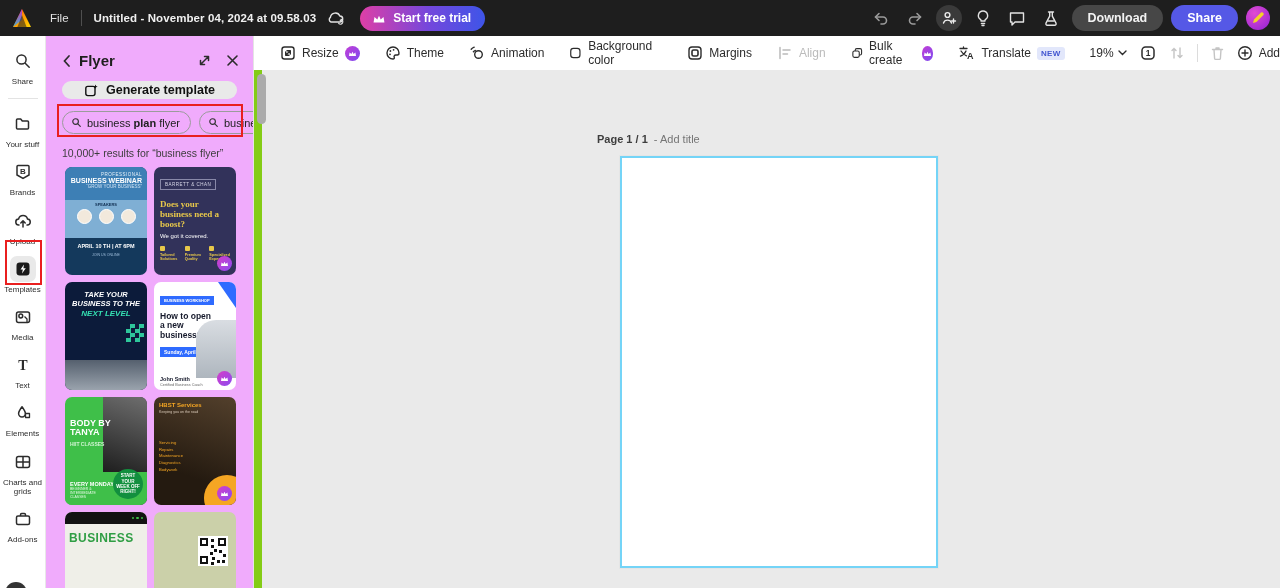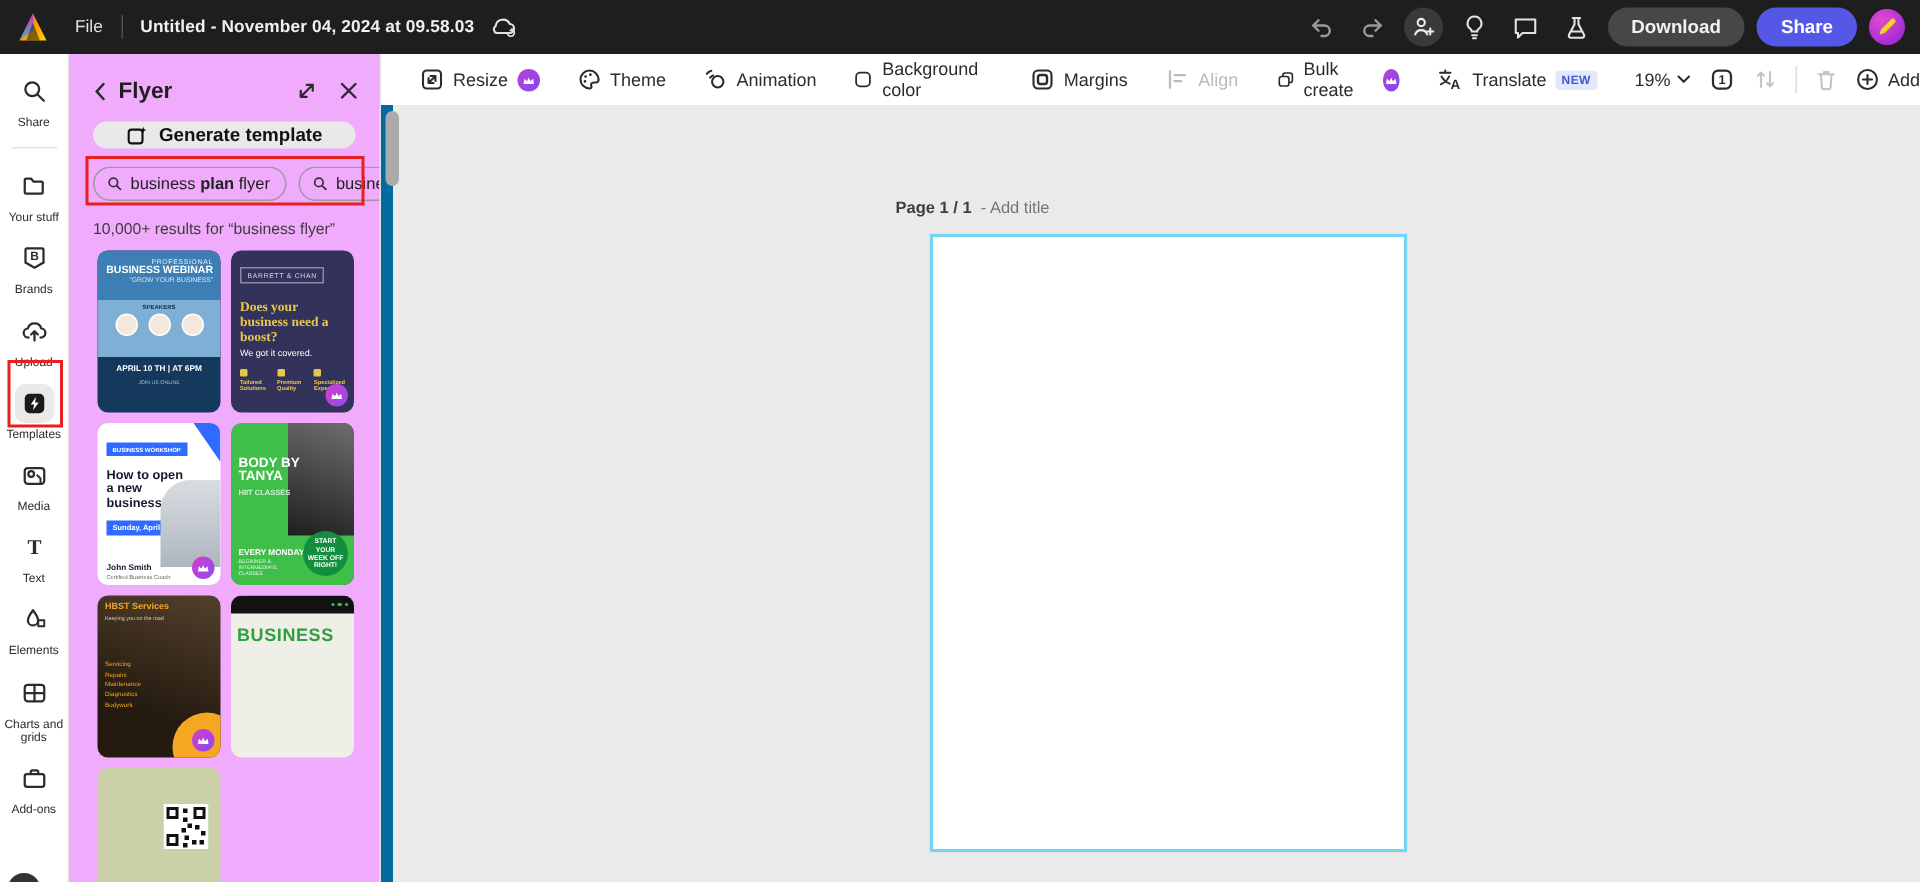--- a/index.html
+++ b/index.html
@@ -121,21 +121,21 @@
   .t6 .curve { position:absolute; right:-14px; bottom:-16px; width:46px; height:46px; border-radius:50%; background:#F5A623; }
   .t7 { background:#EFEFE8; }
   .t7 .bar { height:12px; background:#121212; display:flex; align-items:center; justify-content:flex-end; gap:2px; padding-right:4px; }
   .t7 .dot { width:2.5px; height:2.5px; border-radius:50%; background:#3FBF49; }
   .t7 .h { margin:8px 4px 0; font-size:12px; font-weight:bold; color:#2B2B2B; letter-spacing:.4px; line-height:1.02; }
   .t7 .h span { color:#2F9E44; }
   .t8 { background:#CBD0A9; }
   .t8 .qr { position:absolute; right:8px; top:24px; }
 
   
-  .workspace { position:absolute; left:254px; top:36px; right:0; bottom:0; background:#0369a1; }
+  .workspace { position:absolute; left:254px; top:36px; right:0; bottom:0; background:#84cc16; }
   .toolbar { height:34px; display:flex; align-items:center; padding-left:26px; background:#fff; }
   .tool { display:flex; align-items:center; gap:6px; font-size:12px; color:#2C2C2C; margin-right:25px; cursor:pointer; }
   .tool.disabled { color:#BBB; }
   .mini-crown { width:15px; height:15px; border-radius:50%;
     background:linear-gradient(135deg,#C33ED6,#7C4BF0); display:flex; align-items:center; justify-content:center; }
   .new-badge { background:#E2E7FB; color:#4256D0; font-size:8px; font-weight:bold;
     padding:2px 4px; border-radius:3px; letter-spacing:.3px; }
   .toolbar-right { margin-left:auto; display:flex; align-items:center; gap:12px; padding-right:0; }
   .zoom-ctl { display:flex; align-items:center; gap:4px; font-size:12px; color:#2C2C2C; cursor:pointer; }
   .vdiv { width:1px; height:18px; background:#DCDCDC; }
@@ -176,20 +176,26 @@
   <span class="file-label">File</span>
   <div class="tb-divider"></div>
   <span class="doc-title">Untitled - November 04, 2024 at 09.58.03</span>
   <span class="cloud-btn">
     <svg width="20" height="16" viewBox="0 0 20 16" fill="none" stroke="#E3E3E3" stroke-width="1.4">
       <path d="M5 12 h8.5 a3 3 0 0 0 .4-6 A5 5 0 0 0 4.4 7.4 A2.6 2.6 0 0 0 5 12 z"></path>
       <path d="M12.3 12.8 a2.4 2.4 0 1 0 2.4-3.4" stroke-width="1.1"></path>
       <path d="M15.4 9 l-.2 1.6 -1.5-.4" stroke-width="1.1"></path>
     </svg>
   </span>
+  <div class="trial-btn">
+    <svg width="14" height="11" viewBox="0 0 18 14">
+      <path d="M2 12 L3.2 5 L6.8 8.2 L9 3.4 L11.2 8.2 L14.8 5 L16 12 Z" fill="#fff"></path>
+    </svg>
+    <span>Start free trial</span>
+  </div>
   <div class="tb-right">
     <span class="tb-iconbtn">
       <svg width="18" height="16" viewBox="0 0 18 16" fill="none" stroke="#9B9B9B" stroke-width="1.6" stroke-linecap="round">
         <path d="M4 7 h7 a3.5 3.5 0 0 1 0 7 h-2"></path>
           <path d="M7 3.5 L3.5 7 L7 10.5"></path>
       </svg>
     </span>
     <span class="tb-iconbtn">
       <svg width="18" height="16" viewBox="0 0 18 16" fill="none" stroke="#9B9B9B" stroke-width="1.6" stroke-linecap="round">
         <path d="M14 7 H7 a3.5 3.5 0 0 0 0 7 h2"></path>
@@ -408,20 +414,27 @@
         <div class="col"><i></i><span>Premium Quality</span></div>
         <div class="col"><i></i><span>Specialized Experts</span></div>
       </div>
       <div class="crown-badge">
         <svg width="9" height="7" viewBox="0 0 18 14">
             <path d="M2 12 L3.2 5 L6.8 8.2 L9 3.4 L11.2 8.2 L14.8 5 L16 12 Z" fill="#fff"></path>
           </svg>
       </div>
     </div>
 
+    <div class="thumb t3">
+      <div class="w">TAKE YOUR</div>
+      <div class="w">BUSINESS TO THE</div>
+      <div class="g">NEXT LEVEL</div>
+      <div class="checks"></div>
+      <div class="people"></div>
+    </div>
 
     <div class="thumb t4">
       <div class="tri"></div>
       <span class="chipb">BUSINESS WORKSHOP</span>
       <div class="h">How to open a new business?</div>
       <span class="date">Sunday, April 28th</span>
       <div class="man"></div>
       <div class="name">John Smith</div>
       <div class="role">Certified Business Coach</div>
       <div class="crown-badge">

